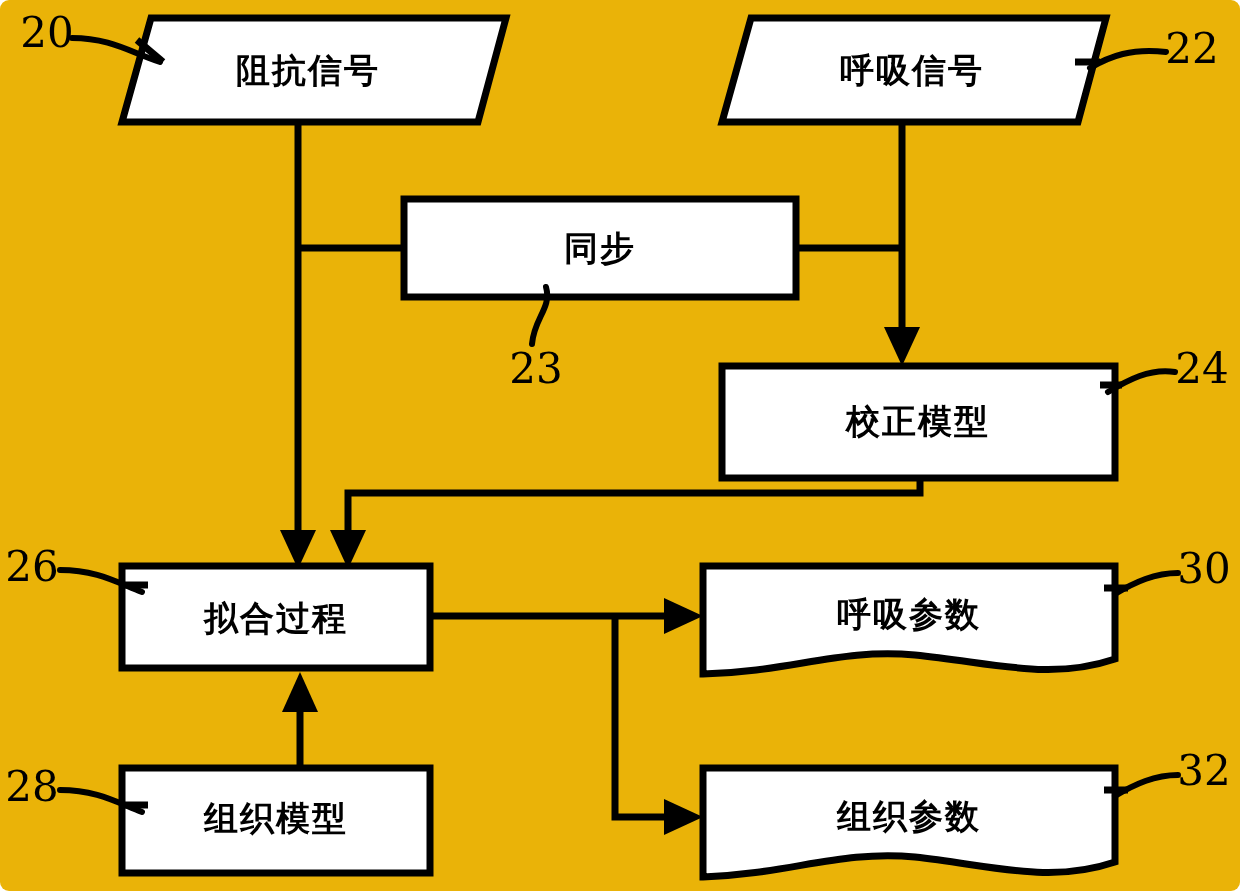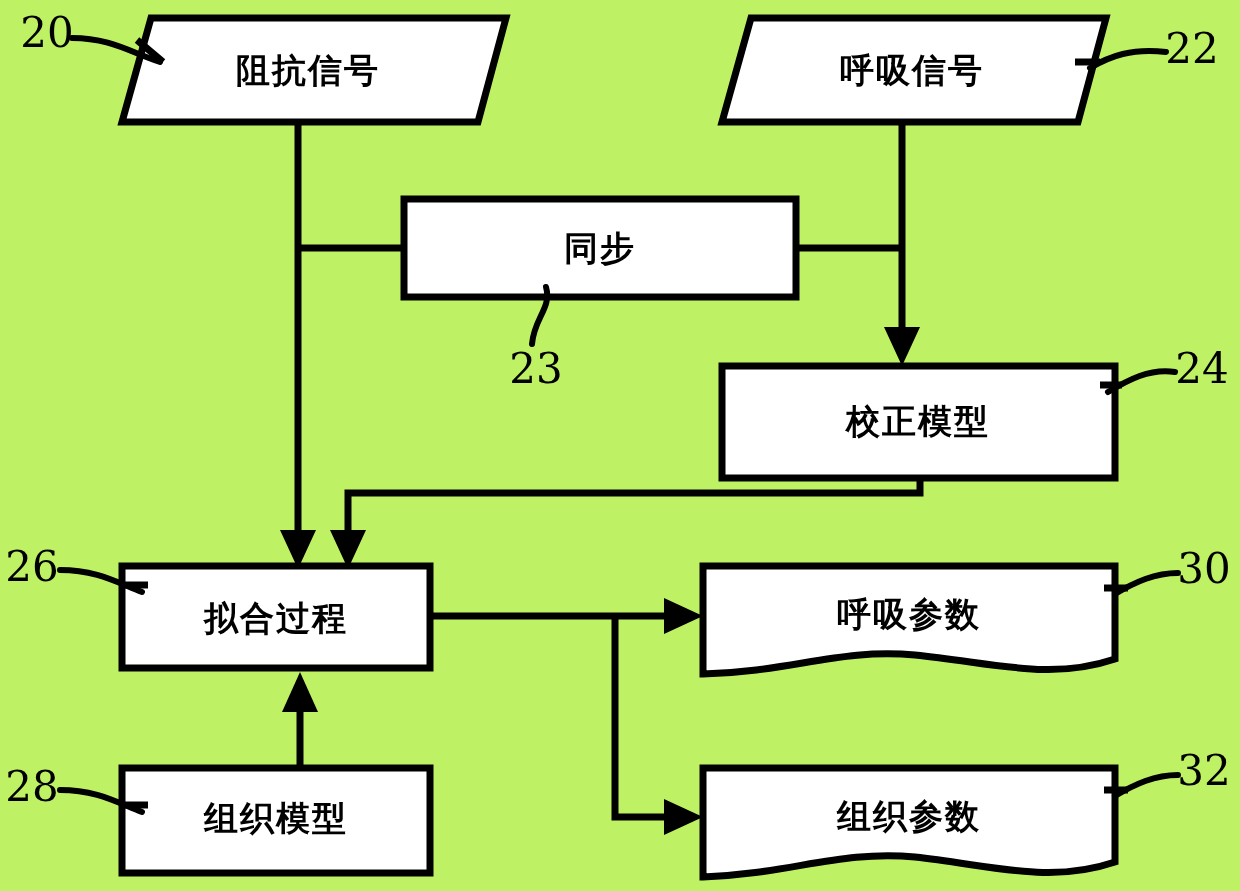--- a/index.html
+++ b/index.html
@@ -7,22 +7,23 @@
     padding: 0;
     background: #ffffff;
   }
   body {
     font-family: "DejaVu Sans", "Liberation Sans", sans-serif;
   }
   #canvas-wrap {
     position: relative;
     width: 1240px;
     height: 891px;
-    background: #bef264;
+    background: #eab308;
     overflow: hidden;
+    border-radius: 9px;
   }
   svg#diagram {
     display: block;
     width: 1240px;
     height: 891px;
   }
   .shape-stroke {
     fill: #ffffff;
     stroke: #000000;
     stroke-width: 7;

